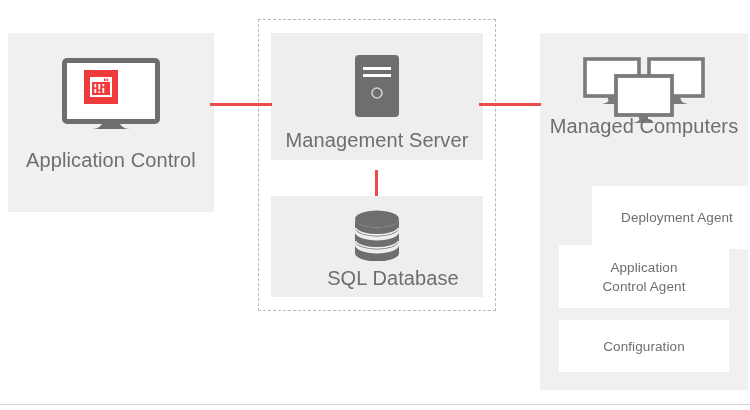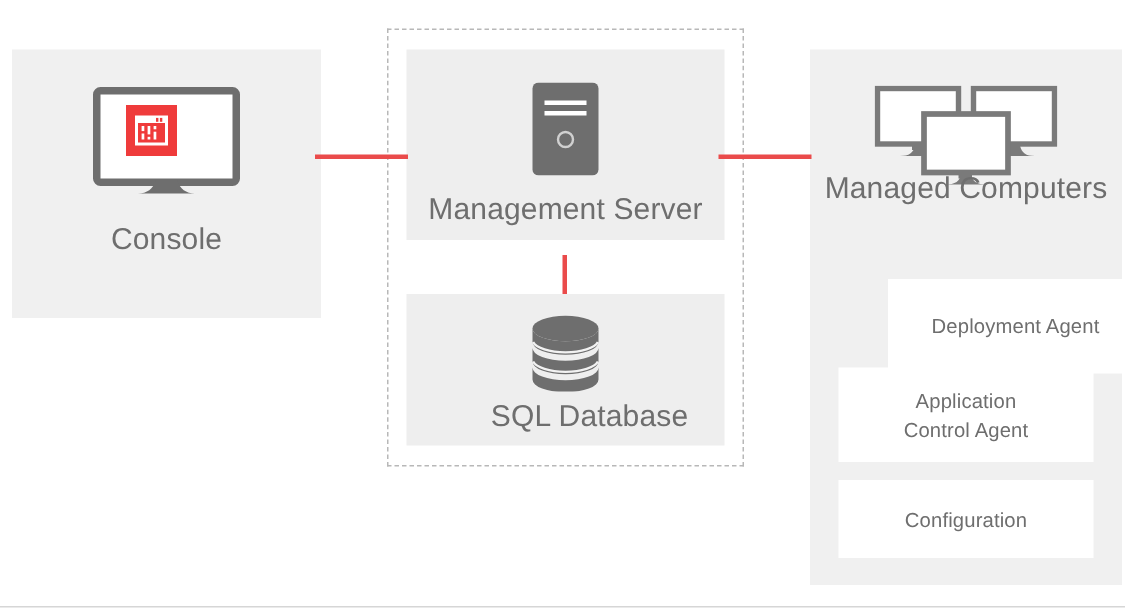--- a/index.html
+++ b/index.html
@@ -118,21 +118,21 @@
       <rect x="10.4" y="14" width="1.8" height="9" fill="#ffffff"></rect>
       <rect x="14.4" y="14" width="1.8" height="9" fill="#ffffff"></rect>
       <rect x="18.4" y="14" width="1.8" height="9" fill="#ffffff"></rect>
       <rect x="9.2" y="17.4" width="4.2" height="1.6" fill="#ef3b3b"></rect>
       <rect x="13.4" y="19.6" width="4.2" height="1.6" fill="#ef3b3b"></rect>
       <rect x="17.4" y="16.2" width="4.2" height="1.6" fill="#ef3b3b"></rect>
     </svg>
   </div>
 
   <div class="caption" style="left:8px; top:150px; width:206px;">
-    <div>Console</div>
+    <div>Application Control</div>
   </div>
 
   <div class="dashed-region" style="left:258px; top:19px; width:238px; height:292px;"></div>
 
   <div class="innerbox" style="left:271px; top:33px; width:212px; height:127px;"></div>
 
   <div class="icon" style="left:351px; top:55px;">
     <svg width="52" height="62" viewBox="0 0 52 62" xmlns="http://www.w3.org/2000/svg">
       <rect x="4" y="0" width="44" height="62" rx="4" ry="4" fill="#6e6e6e"></rect>
       <rect x="12" y="12" width="28" height="3" fill="#ffffff"></rect>

